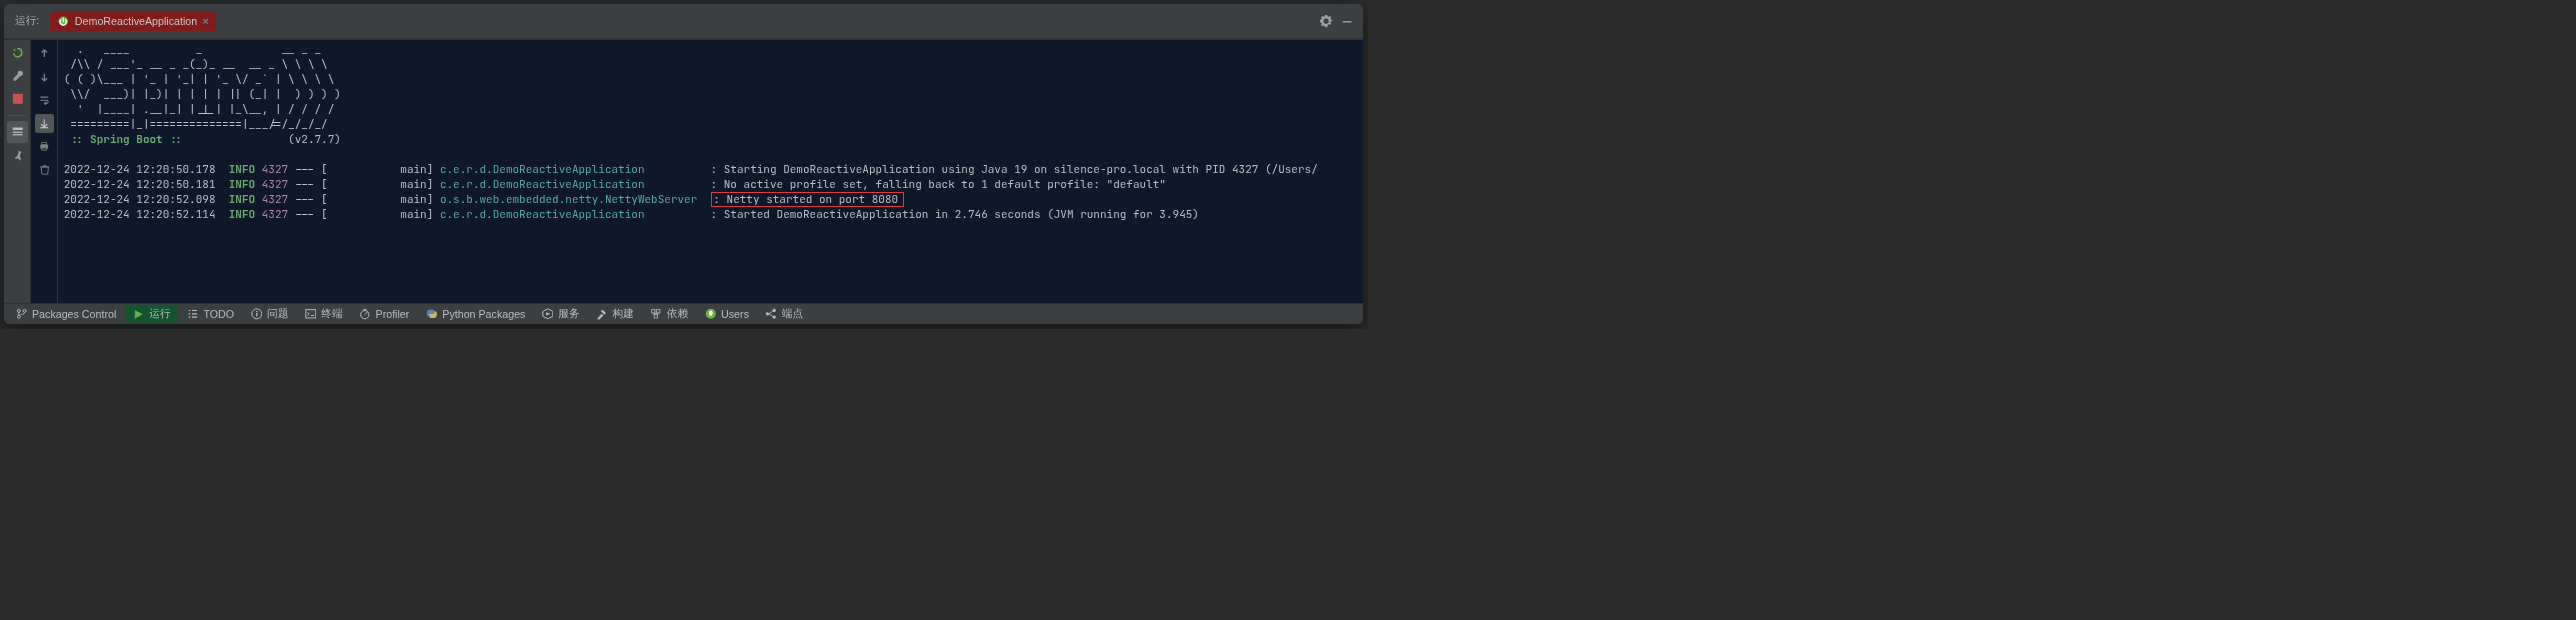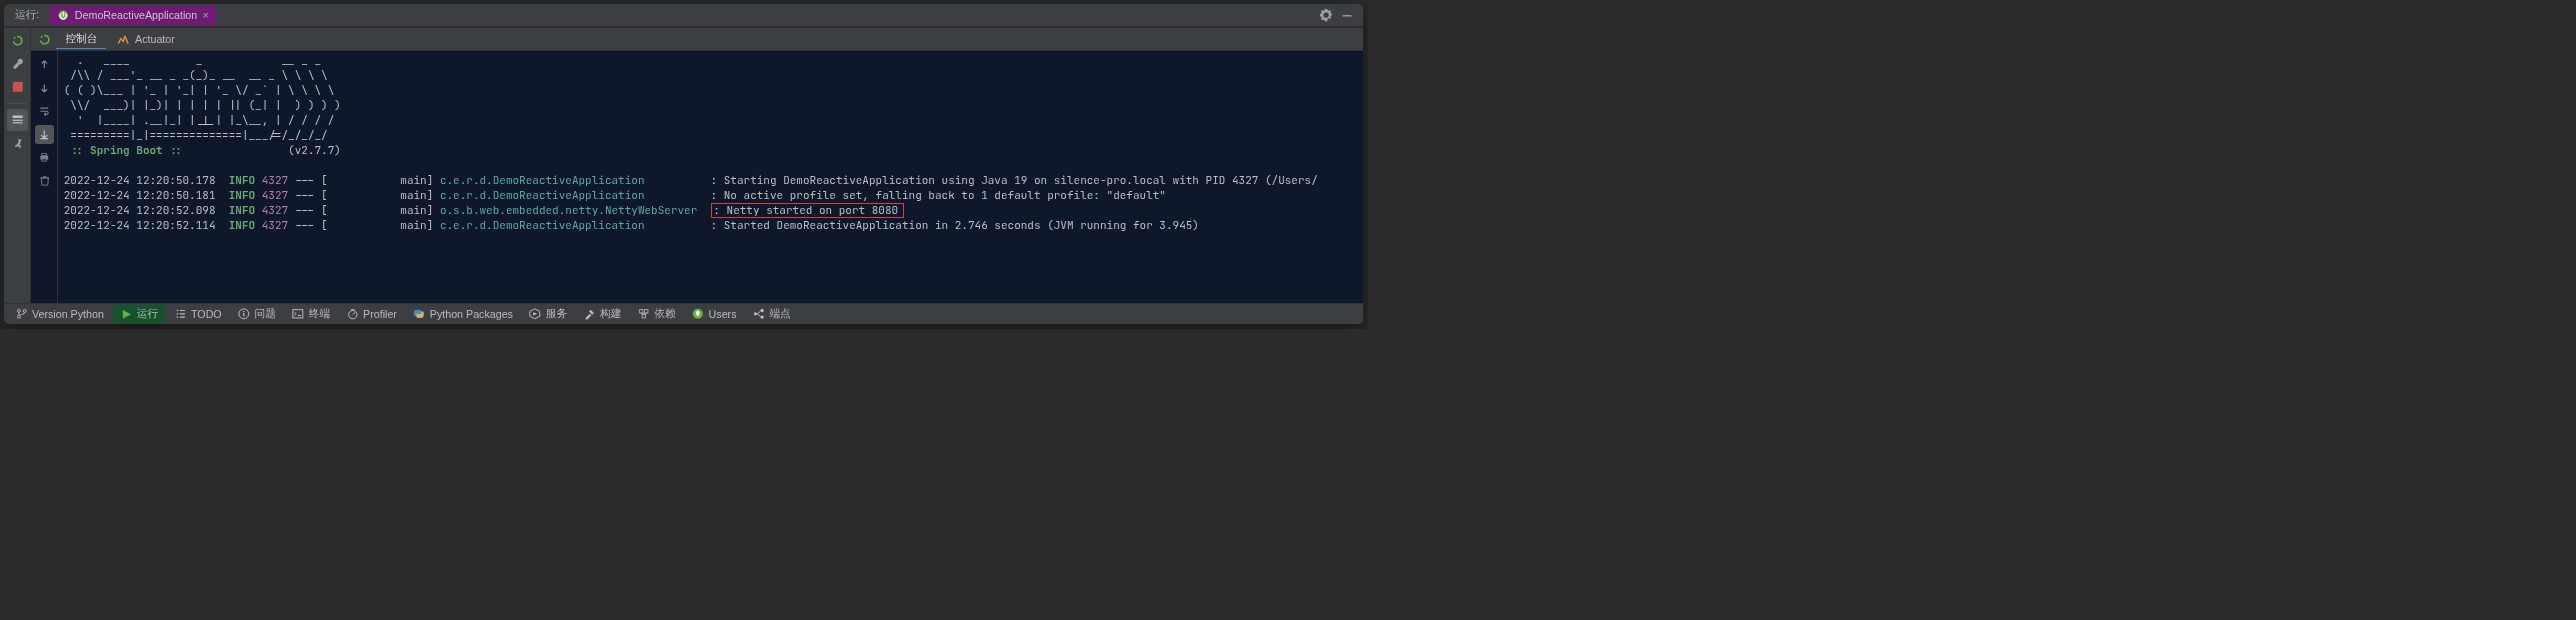--- a/index.html
+++ b/index.html
@@ -19,32 +19,32 @@
   background: #3c3f41;
   border-radius: 5.3px;
   box-shadow: 0 7.1px 21.3px rgba(0,0,0,.5);
   display: flex;
   flex-direction: column;
   overflow: hidden;
 }
 .titlebar {
   display: flex;
   align-items: center;
-  height: 23px;
+  height: 35px;
   padding: 0 5.3px;
   border-bottom: 0.9px solid #323232;
 }
 .titlebar .run-label { color: #aeb0b2; font-size: 10.7px; padding: 0 5.3px; }
 .run-tab {
   display: flex;
   align-items: center;
   height: 19.6px;
   margin-left: 5.3px;
   padding: 0 7.1px;
-  background: #701a75;
+  background: #7f1d1d;
   border-radius: 2.7px 2.7px 0 0;
   gap: 5.3px;
 }
 .run-tab .tab-icon svg { width: 12.5px; height: 12.5px; }
 .run-tab .tab-text { font-size: 10.7px; color: #c8c8c8; }
 .run-tab .tab-close { color: #9aa0a3; font-size: 10.7px; }
 .titlebar .spacer { flex: 1; }
 .titlebar .ico { width: 14.2px; height: 14.2px; margin: 0 3.6px; color: #9aa0a3; display: flex; align-items: center; justify-content: center; }
 .body {
   flex: 1;
@@ -211,37 +211,20 @@
       </div>
       <div class="lb-btn">
         <svg width="12.5" height="12.5" viewBox="0 0 16 16">
             <path fill="#9aa0a3" d="M9 1l6 6-2 1-3 3v3l-2 2-1-4-4-1 2-2h3l3-3 1-2-3-3z" transform="rotate(-30 8 8)"></path>
           </svg>
       </div>
     </div>
 
     <div class="main">
 
-      <div class="subtabs">
-        <div class="rerun">
-          <svg width="13.3" height="13.3" viewBox="0 0 16 16">
-              <path d="M8 3a5 5 0 1 1-4.8 6.5" stroke="#62b543" stroke-width="1.8" fill="none" stroke-linecap="round"></path>
-              <path d="M4 3l-1 3 3-1z" fill="#62b543"></path>
-            </svg>
-        </div>
-        <div class="stab active">控制台</div>
-        <div class="actu">
-          <span>
-            <svg width="12.5" height="12.5" viewBox="0 0 16 16">
-                <path d="M2 13l3-6 3 4 2-7 4 9" stroke="#e0913c" stroke-width="1.8" fill="none" stroke-linecap="round" stroke-linejoin="round"></path>
-              </svg>
-          </span>
-          <span>Actuator</span>
-        </div>
-      </div>
 
       <div class="consolewrap">
         <div class="consolebar">
           <div class="cb-btn">
               <svg width="10.7" height="10.7" viewBox="0 0 12 12">
                 <path d="M6 2v8M6 2l-3 3M6 2l3 3" stroke="currentColor" stroke-width="1.5" fill="none"></path>
               </svg>
             </div>
           <div class="cb-btn">
               <svg width="10.7" height="10.7" viewBox="0 0 12 12">
@@ -283,21 +266,21 @@
   <div class="statusbar">
     <div class="sb-item">
       <span class="sicon">
           <svg width="11.6" height="11.6" viewBox="0 0 16 16">
             <circle cx="4" cy="4" r="2" fill="none" stroke="#bbbbbb" stroke-width="1.3"></circle>
             <circle cx="4" cy="12" r="2" fill="none" stroke="#bbbbbb" stroke-width="1.3"></circle>
             <circle cx="12" cy="4" r="2" fill="none" stroke="#bbbbbb" stroke-width="1.3"></circle>
             <path d="M4 6v4M12 6c0 3-4 2-6 4" stroke="#bbbbbb" stroke-width="1.3" fill="none"></path>
           </svg>
         </span>
-      <span>Version Python</span>
+      <span>Packages Control</span>
     </div>
     <div class="sb-item active">
       <span class="sicon">
           <svg width="10.7" height="10.7" viewBox="0 0 12 12">
             <path d="M2 1l9 5-9 5z" fill="#62b543"></path>
           </svg>
         </span>
       <span>运行</span>
     </div>
     <div class="sb-item">

